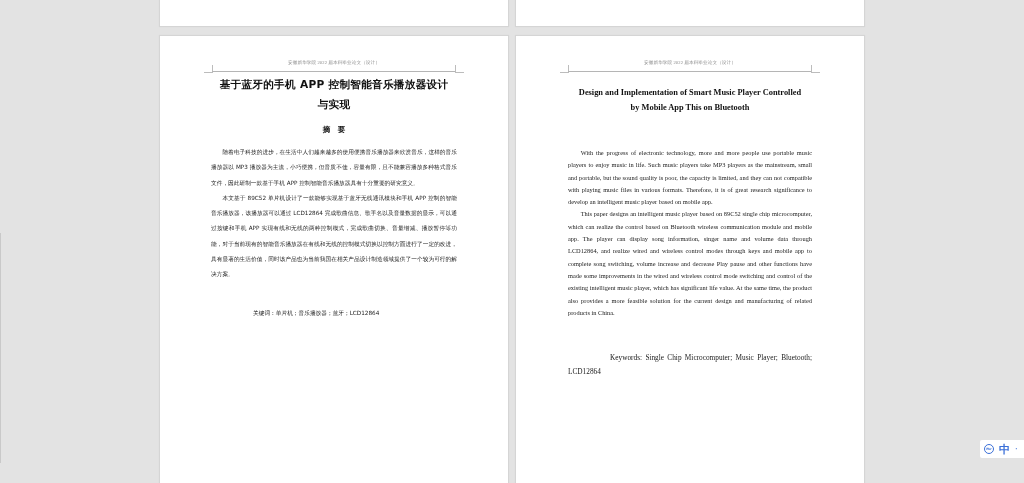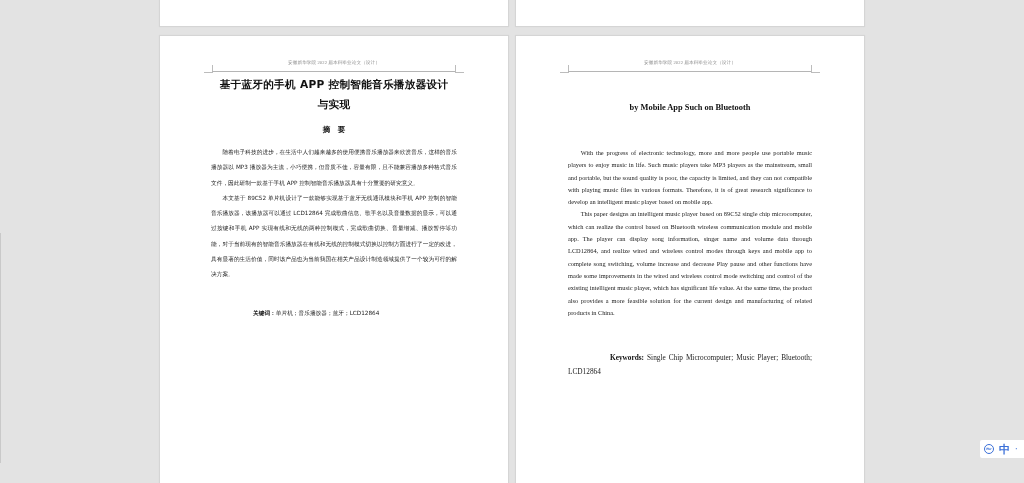--- a/index.html
+++ b/index.html
@@ -51,21 +51,21 @@
   }
   .body-en {
     position:absolute; left:52px; right:52px;
     font-size:6.35px; color:#222; line-height:12.3px; text-align:justify;
   }
   .body-cn p, .body-en p { margin:0; text-indent:2em; }
   .kw-cn {
     position:absolute; left:51px; right:51px;
     font-family:"DejaVu Sans", sans-serif; font-size:5.7px; color:#222;
   }
-  .kw-cn b, .kw-en b { font-weight:bold; color:#111;padding-left:42px; }
+  .kw-cn b, .kw-en b { font-weight:normal; color:#111;padding-left:42px; }
   .kw-en {
     position:absolute; left:52px; right:52px;
     font-size:7.3px; color:#222; line-height:13.5px; text-align:justify;
   }
 
   .ime-widget {
     position:absolute; left:980px; top:440px; width:44px; height:18px;
     background:#ffffff; border-radius:2px 0 0 2px;
     display:flex; align-items:center; gap:5px; padding-left:4px;
   }
@@ -108,21 +108,22 @@
     <b>关键词：</b><span>单片机；音乐播放器；蓝牙；LCD12864</span>
   </div>
 </div>
 
 <div class="page main right">
   <div class="running-header">安徽新华学院 2022 届本科毕业论文（设计）</div>
   <div class="corner tl"></div>
   <div class="header-rule"></div>
   <div class="corner tr"></div>
 
-  <div class="title-en" style="top:67px;">by Mobile App Such on Bluetooth</div>
+  <div class="title-en" style="top:52px;">Design and Implementation of Smart Music Player Controlled</div>
+  <div class="title-en" style="top:67px;">by Mobile App This on Bluetooth</div>
 
   <div class="body-en" style="top:111px;">
     <p>With the progress of electronic technology, more and more people use portable music players to enjoy music in life. Such music players take MP3 players as the mainstream, small and portable, but the sound quality is poor, the capacity is limited, and they can not compatible with playing music files in various formats. Therefore, it is of great research significance to develop an intelligent music player based on mobile app.</p>
     <p>This paper designs an intelligent music player based on 89C52 single chip microcomputer, which can realize the control based on Bluetooth wireless communication module and mobile app. The player can display song information, singer name and volume data through LCD12864, and realize wired and wireless control modes through keys and mobile app to complete song switching, volume increase and decrease Play pause and other functions have made some improvements in the wired and wireless control mode switching and control of the existing intelligent music player, which has significant life value. At the same time, the product also provides a more feasible solution for the current design and manufacturing of related products in China.</p>
   </div>
 
   <div class="kw-en" style="top:315px;">
     <b>Keywords:</b> <span>Single Chip Microcomputer; Music Player; Bluetooth; LCD12864</span>
   </div>
 </div>

